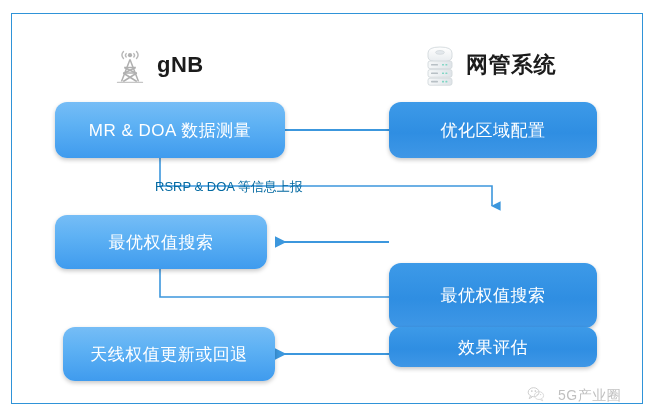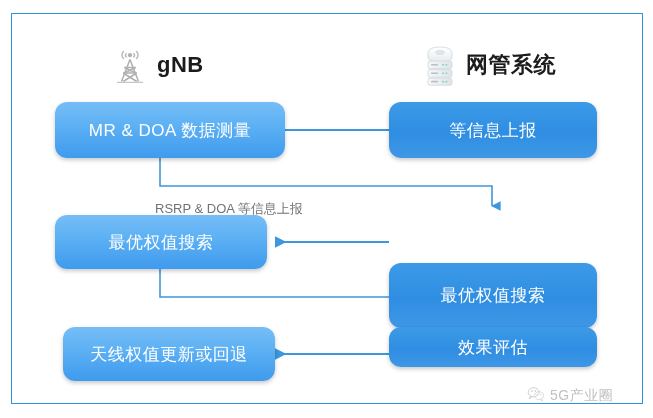--- a/index.html
+++ b/index.html
@@ -83,43 +83,43 @@
   #node-cfg     { left: 389px; top: 102px; width: 208px; height: 56px; }
   #node-weight  { left: 55px;  top: 215px; width: 212px; height: 54px; }
   #node-search  { left: 389px; top: 215px; width: 208px; height: 65px; margin-top: 48px; }
   #node-update  { left: 55px;  top: 327px; width: 212px; height: 54px; margin-left: 8px; }
   #node-eval    { left: 389px; top: 327px; width: 208px; height: 40px; }
 
   
   #conn-label {
     position: absolute;
     left: 155px;
-    top: 200px;
+    top: 178px;
     font-size: 13px;
-    color: #737373;
+    color: #0369a1;
     white-space: nowrap;
   }
 
   
   #wires {
     position: absolute;
     left: 0; top: 0;
     width: 653px;
     height: 418px;
     pointer-events: none;
   }
 
   
   #watermark {
     position: absolute;
     left: 527px;
     top: 386px;
     display: flex;
     align-items: center;
-    gap: 5px;
+    gap: 13px;
     opacity: 0.62;
   }
   #watermark .wm-text {
     font-size: 14px;
     color: #9a9a9a;
     letter-spacing: 0.5px;
     white-space: nowrap;
   }
 </style>
 </head>
@@ -209,21 +209,21 @@
 
       <path d="M 389 242 L 276 242" marker-end="url(#arrowL)"></path>
 
       <path d="M 160 269 L 160 297 L 492 297 L 492 318" stroke-width="1.6" marker-end="url(#arrowD)"></path>
 
       <path d="M 389 354 L 276 354" marker-end="url(#arrowL)"></path>
     </g>
   </svg>
 
   <div class="node left" id="node-mr">MR &amp; DOA 数据测量</div>
-  <div class="node right" id="node-cfg">等信息上报</div>
+  <div class="node right" id="node-cfg">优化区域配置</div>
   <div class="node left" id="node-weight">最优权值搜索</div>
   <div class="node right" id="node-search">最优权值搜索</div>
   <div class="node left" id="node-update">天线权值更新或回退</div>
   <div class="node right" id="node-eval">效果评估</div>
 
   <div id="conn-label">RSRP &amp; DOA 等信息上报</div>
 
   <div id="watermark">
     <span>
       <svg width="18" height="16" viewBox="0 0 18 16" xmlns="http://www.w3.org/2000/svg">

